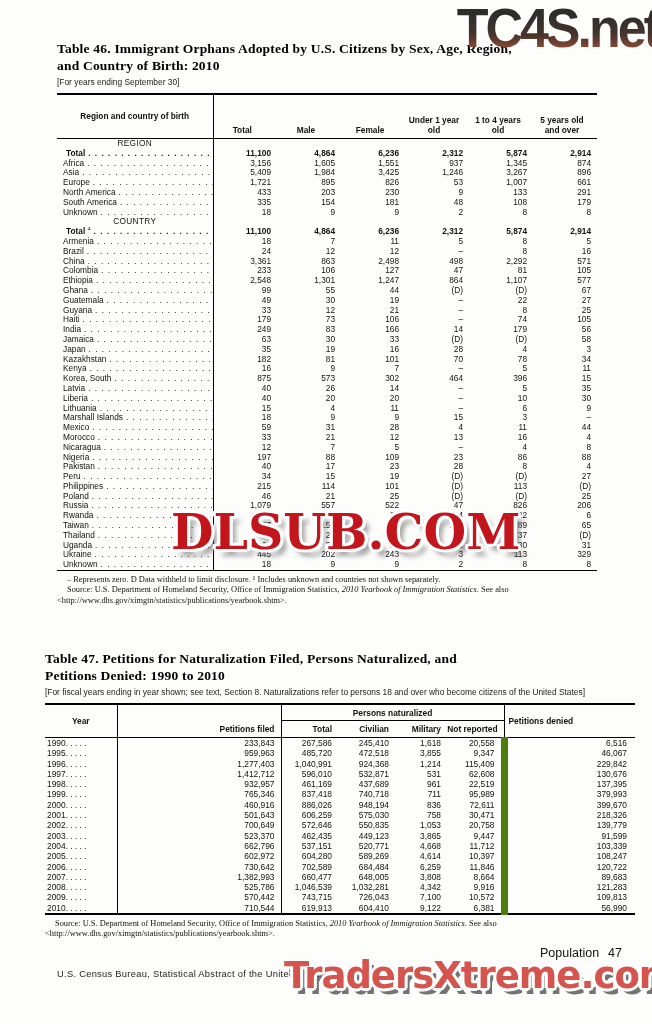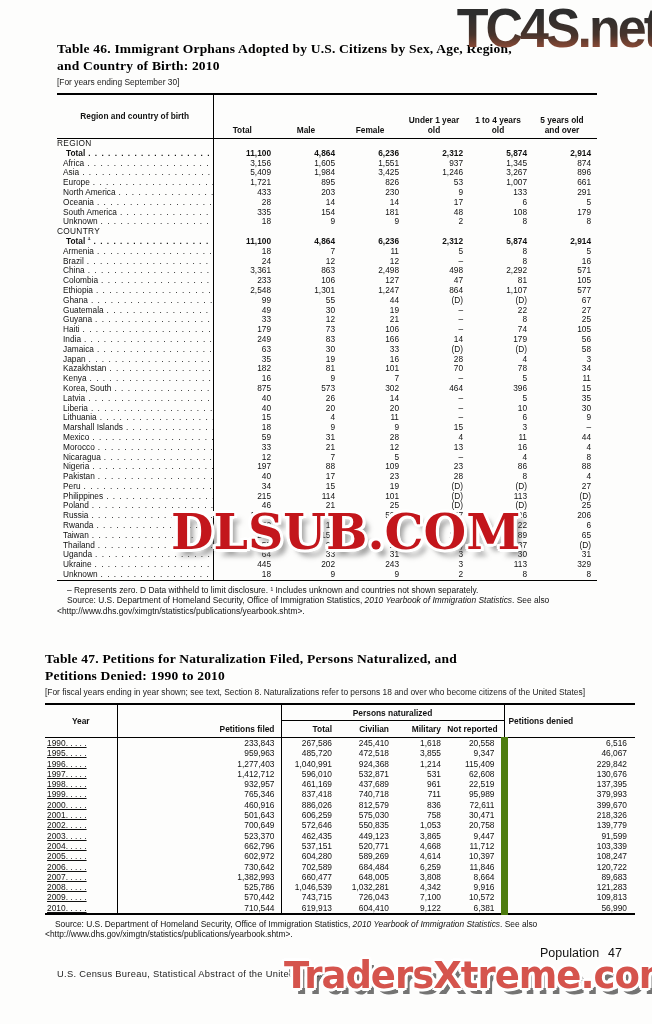--- a/index.html
+++ b/index.html
@@ -18,42 +18,42 @@
 
   
   .t46 table{border-top:2.5px solid #000;border-bottom:1.5px solid #000;}
   .t46 thead th{font-size:8.3px;line-height:9.5px;border-bottom:1.5px solid #000;vertical-align:bottom;text-align:center;padding:21px 6px 3px 0;}
   .t46 thead th.stub{text-align:center;vertical-align:middle;border-right:1px solid #000;padding:4px 2px 3px 2px;}
   .t46 tbody td{font-size:8.3px;line-height:9.8px;padding:0;white-space:nowrap;overflow:hidden;}
   .t46 td.name{border-right:1px solid #000;padding-left:6px;}
   .t46 td.num{text-align:right;padding-right:6px;}
   .t46 tr.bold td{font-weight:bold;}
   .t46 tr.bold td.name{padding-left:9px;}
-  .t46 td.section-label{text-align:left;border-right:1px solid #000;letter-spacing:.3px;padding-left:0;}
+  .t46 td.section-label{text-align:center;border-right:1px solid #000;letter-spacing:.3px;padding-left:0;}
   .nmflex{display:flex;align-items:baseline;overflow:hidden;}
   .nm{white-space:nowrap;}
   .dots{flex:1;white-space:nowrap;overflow:hidden;padding-left:3px;}
   .dots::before{content:". . . . . . . . . . . . . . . . . . . . . . . . . . . . . . . . . . . . . . . . . . . . .";letter-spacing:1px;}
   sup{font-size:5.5px;vertical-align:super;line-height:0;}
 
   
-  .notes{margin-top:4px;font-size:8.4px;line-height:10.4px;color:#111;}
+  .notes{margin-top:4px;font-size:8.4px;line-height:10.4px;color:#111;font-family:Liberation Serif, serif;}
   .notes p{margin:0;text-indent:10px;}
   .notes i{font-style:italic;}
 
   
   .t47 table{border-top:2.5px solid #000;border-bottom:2px solid #000;}
   .t47 thead th{font-size:8.4px;line-height:10px;padding:3px 6px 3px 0;margin-left:20px;}
   .t47 th.year-h{text-align:center;vertical-align:middle;border-right:1px solid #000;border-bottom:1.5px solid #000;padding:0;}
   .t47 th.spacer{border-right:1px solid #000;}
   .t47 th.group{border-left:1px solid #000;border-right:1px solid #000;border-bottom:1px solid #000;text-align:center;padding:3px 0 2px 0;}
   .t47 th.denied-h{border-left:1px solid #000;border-bottom:1.5px solid #000;text-align:left;vertical-align:middle;padding:0 4px;}
   .t47 thead tr.sub th{border-bottom:1.5px solid #000;text-align:right;vertical-align:bottom;}
   .t47 tbody td{font-size:8.4px;line-height:10.3px;padding:0;white-space:nowrap;}
-  .t47 td.year{border-right:1px solid #000;padding-left:2px;text-decoration:underline;}
+  .t47 td.year{border-right:1px solid #000;padding-left:2px;}
   .t47 td.filed{border-right:1px solid #000;}
   .t47 td.denied{border-left:7px solid #4d7c0f;}
   .t47 td.num{text-align:right;padding-right:6px;}
   .t47 td.denied{padding-right:8px;}
 
   
   .pop{position:absolute;right:30px;top:946px;font-size:12.5px;color:#111;}
   .pop .num47{margin-left:9px;}
   .bureau{position:absolute;left:57px;top:969px;font-size:9.3px;letter-spacing:.3px;color:#1c1c1c;}
 
@@ -168,34 +168,20 @@
                 <span class="nm">North America</span>
                 <span class="dots"></span>
               </span>
             </td>
             <td class="num">433</td>
             <td class="num">203</td>
             <td class="num">230</td>
             <td class="num">9</td>
             <td class="num">133</td>
             <td class="num">291</td>
-          </tr>
-          <tr>
-            <td class="name">
-              <span class="nmflex">
-                <span class="nm">Oceania</span>
-                <span class="dots"></span>
-              </span>
-            </td>
-            <td class="num">28</td>
-            <td class="num">14</td>
-            <td class="num">14</td>
-            <td class="num">17</td>
-            <td class="num">6</td>
-            <td class="num">5</td>
           </tr>
           <tr>
             <td class="name">
               <span class="nmflex">
                 <span class="nm">South America</span>
                 <span class="dots"></span>
               </span>
             </td>
             <td class="num">335</td>
             <td class="num">154</td>
@@ -807,21 +793,21 @@
             <td class="num">837,418</td>
             <td class="num">740,718</td>
             <td class="num">711</td>
             <td class="num">95,989</td>
             <td class="num denied">379,993</td>
           </tr>
           <tr>
             <td class="year">2000. . . . .</td>
             <td class="num filed">460,916</td>
             <td class="num">886,026</td>
-            <td class="num">812,579</td>
+            <td class="num">948,194</td>
             <td class="num">836</td>
             <td class="num">72,611</td>
             <td class="num denied">399,670</td>
           </tr>
           <tr>
             <td class="year">2001. . . . .</td>
             <td class="num filed">501,643</td>
             <td class="num">606,259</td>
             <td class="num">575,030</td>
             <td class="num">758</td>

